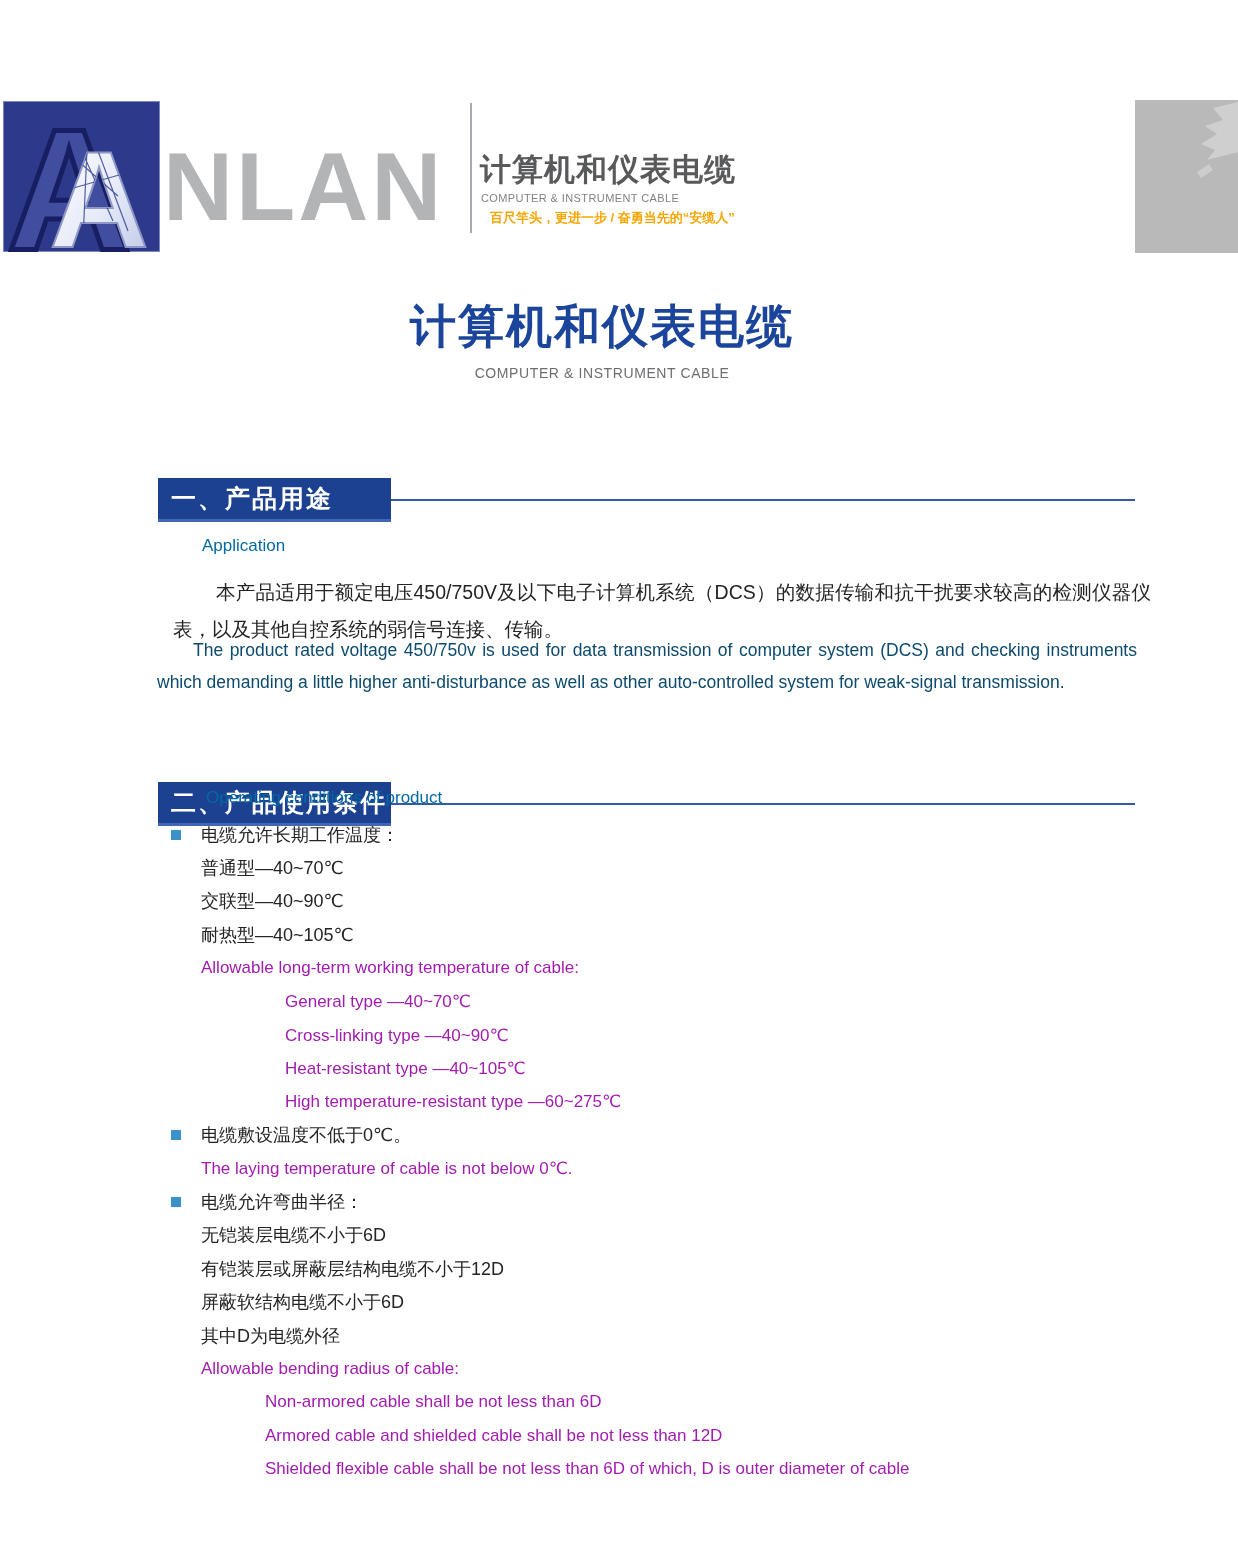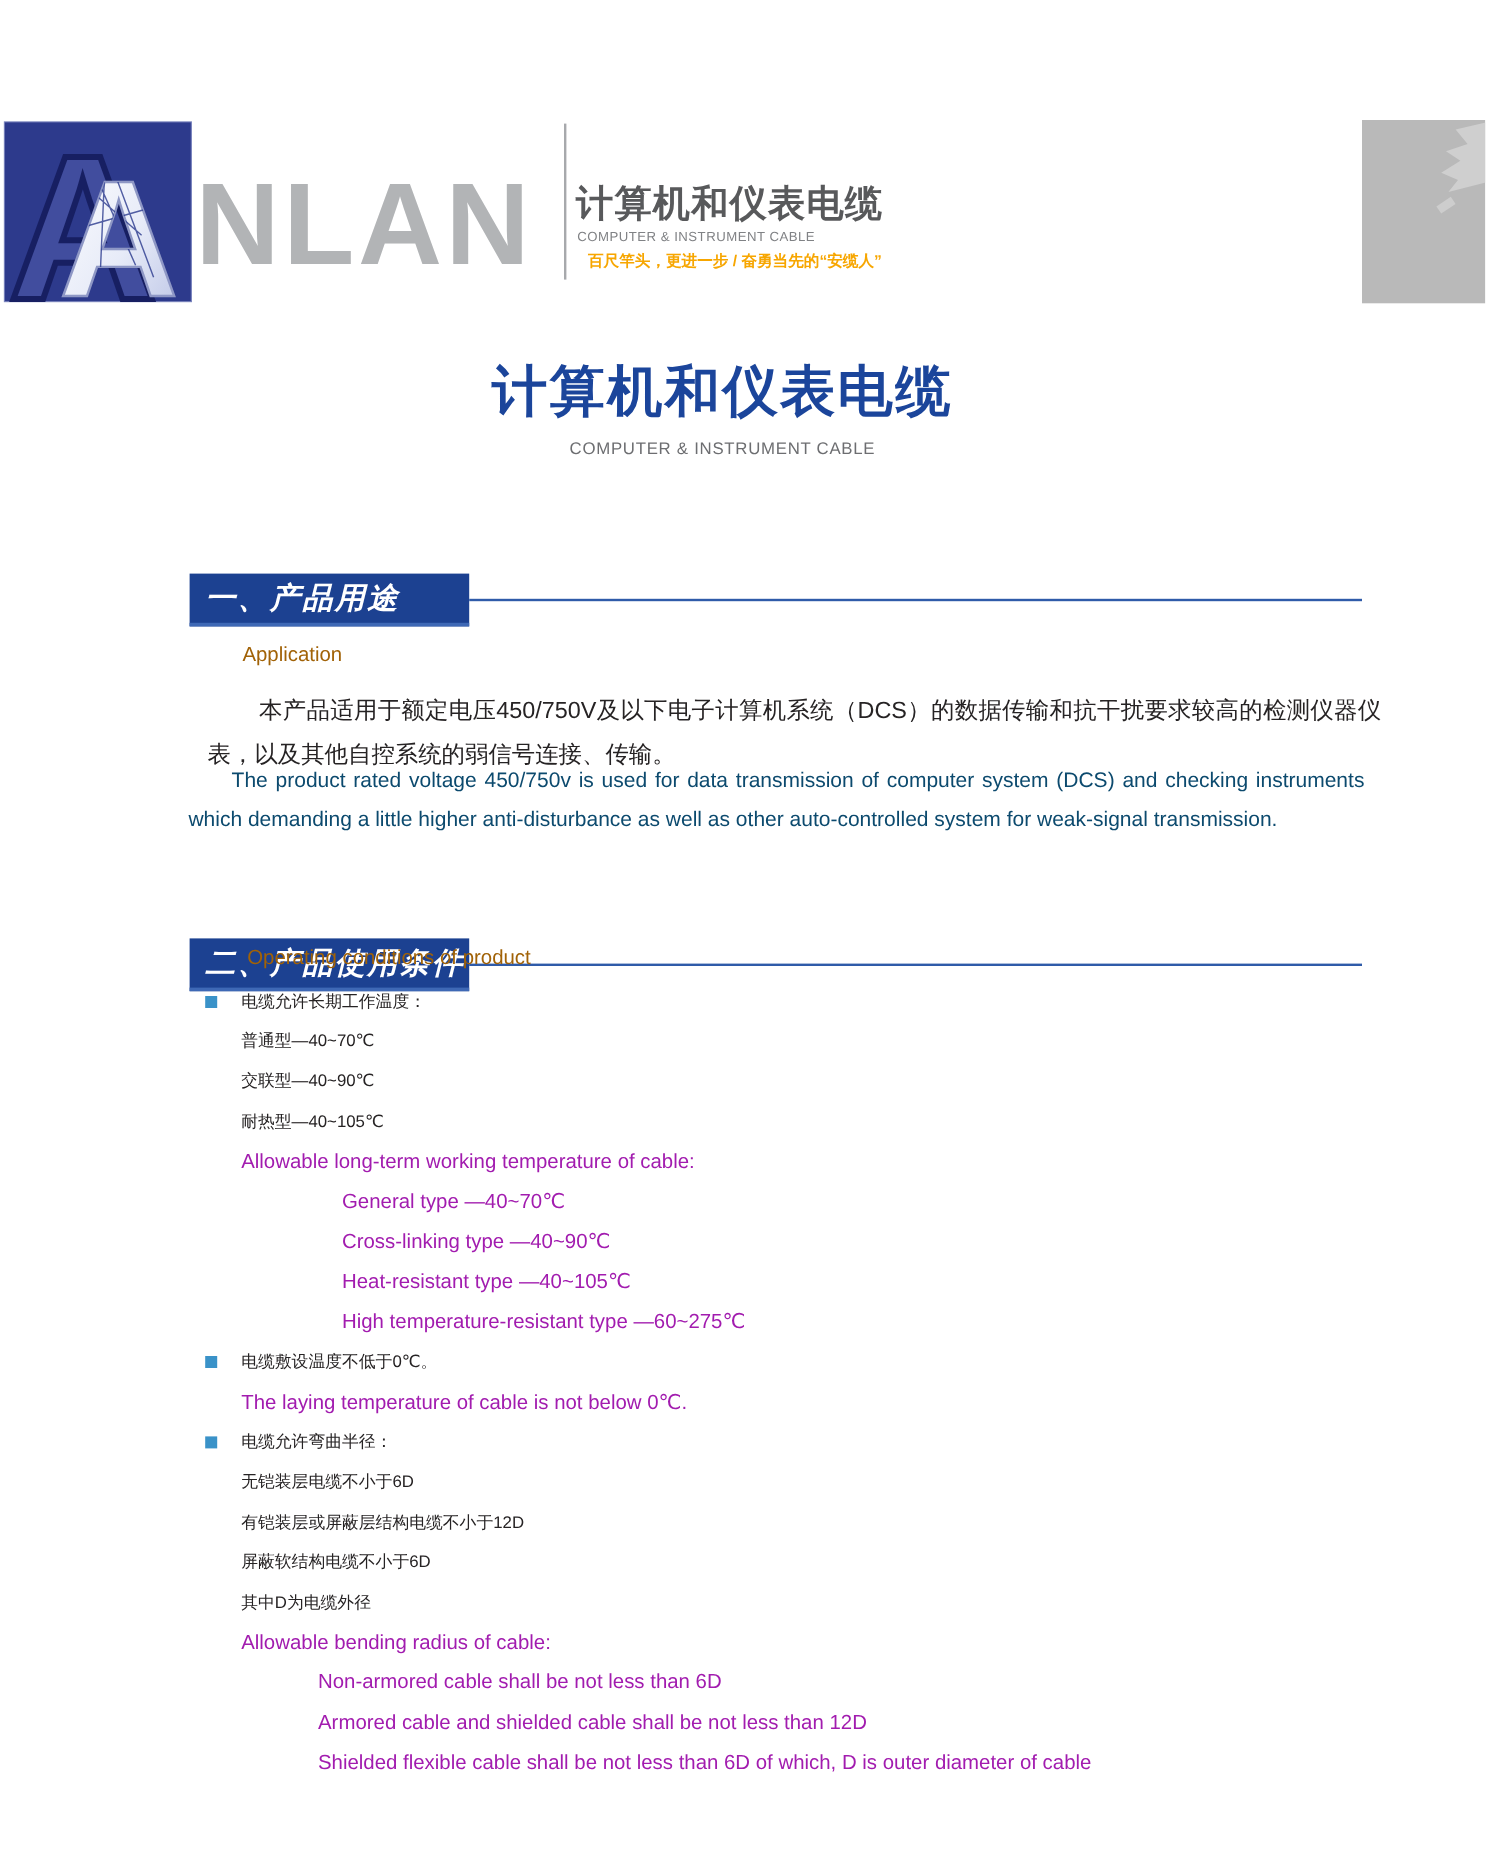--- a/index.html
+++ b/index.html
@@ -19,34 +19,34 @@
 
   
   .doc-title{position:absolute;top:296px;left:0;width:1204px;text-align:center;}
   .doc-title h1{margin:0;font-size:46px;font-weight:bold;color:#1b459b;letter-spacing:2px;}
   .doc-title .sub{margin-top:7px;font-size:14px;color:#6d6e71;letter-spacing:.6px;}
 
   
   .sec-head{position:absolute;left:158px;width:977px;display:flex;align-items:center;}
   .sec-box{background:#1c4191;border-bottom:3px solid #3e68b5;color:#ffffff;
            font-size:25px;font-weight:bold;letter-spacing:2px;
-           width:233px;box-sizing:border-box;padding:4px 0 4px 13px;font-style:italic;}
+           width:233px;box-sizing:border-box;padding:4px 0 4px 13px;}
   .sec-line{flex:1;height:2px;background:#2f5ba9;}
-  .sec-sub{position:absolute;font-size:17px;color:#a16207;}
+  .sec-sub{position:absolute;font-size:17px;color:#0369a1;}
 
   
   .para-cn{position:absolute;left:157px;width:978px;margin:16px;font-size:19.5px;line-height:37px;
            color:#262324;text-align:justify;text-indent:2.2em;}
   .para-en{position:absolute;left:157px;width:980px;margin:0;font-size:17.5px;line-height:32px;
            color:#0c4a6e;text-align:justify;text-indent:36px;}
 
   
   .cond-list{position:absolute;left:157px;top:818px;width:980px;}
   .cond-line{position:relative;height:33.4px;display:flex;align-items:center;padding-left:44px;box-sizing:border-box;}
-  .cond-line.cn{font-size:14px;color:#262324;}
+  .cond-line.cn{font-size:18px;color:#262324;}
   .cond-line.en{font-size:17px;color:#a21caf;}
   .cond-line .bullet{position:absolute;left:14px;top:50%;margin-top:-5px;width:10px;height:10px;background:#3a92c8;}
   .cond-line.indent-1{padding-left:108px;}
   .cond-line.indent-2{padding-left:128px;}
 </style>
 </head>
 <body>
 
 <div class="page">
 

